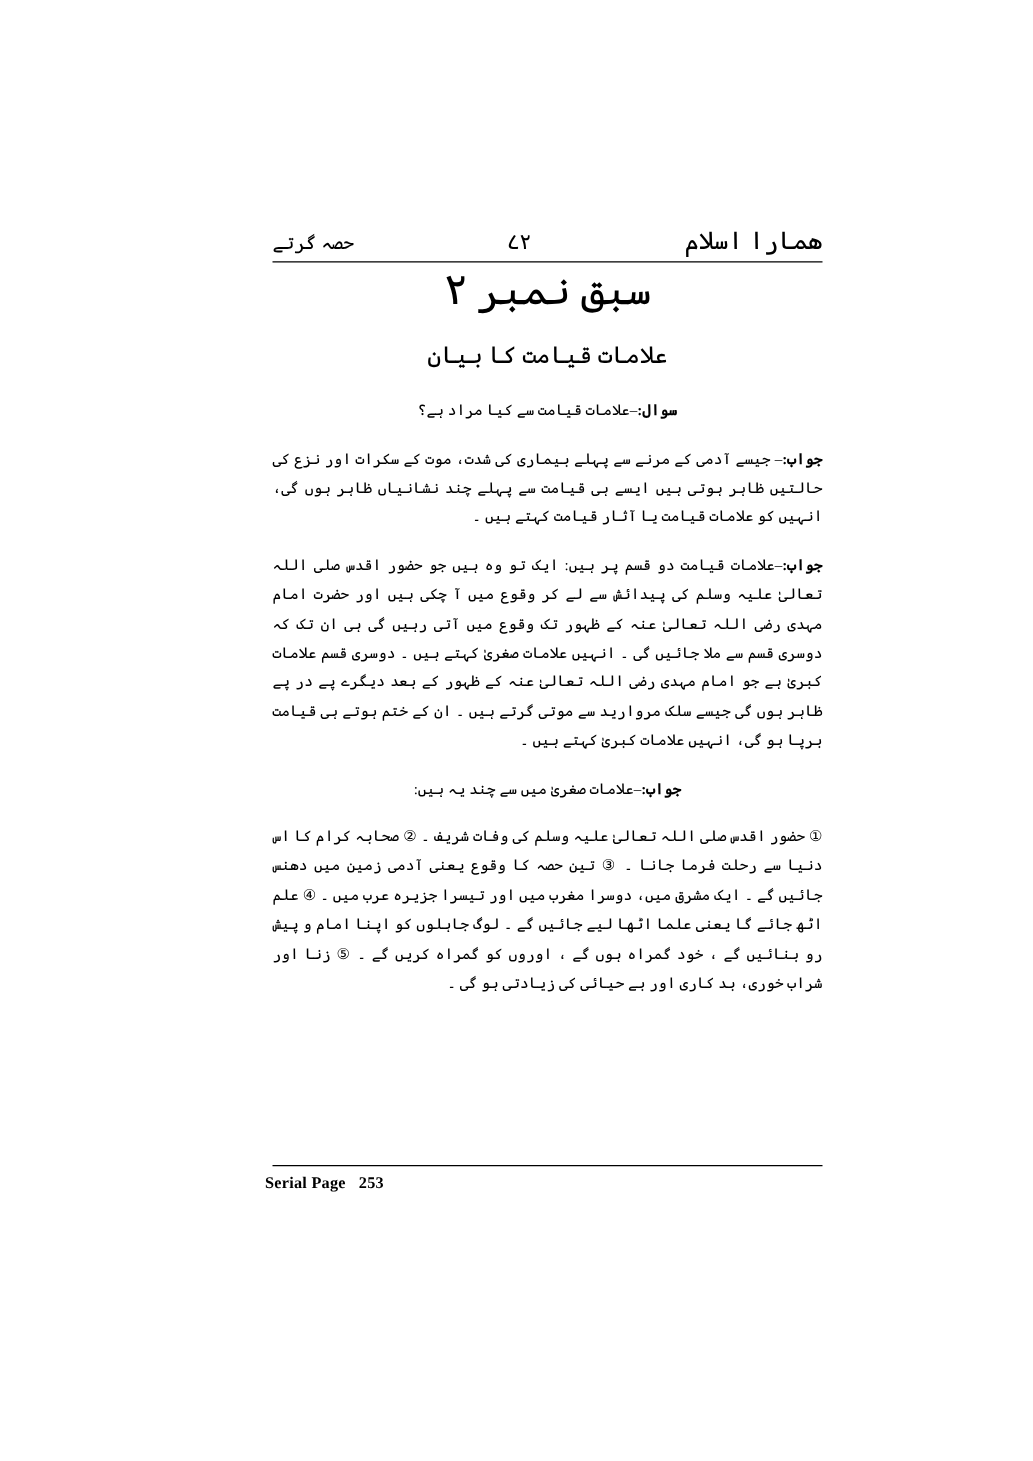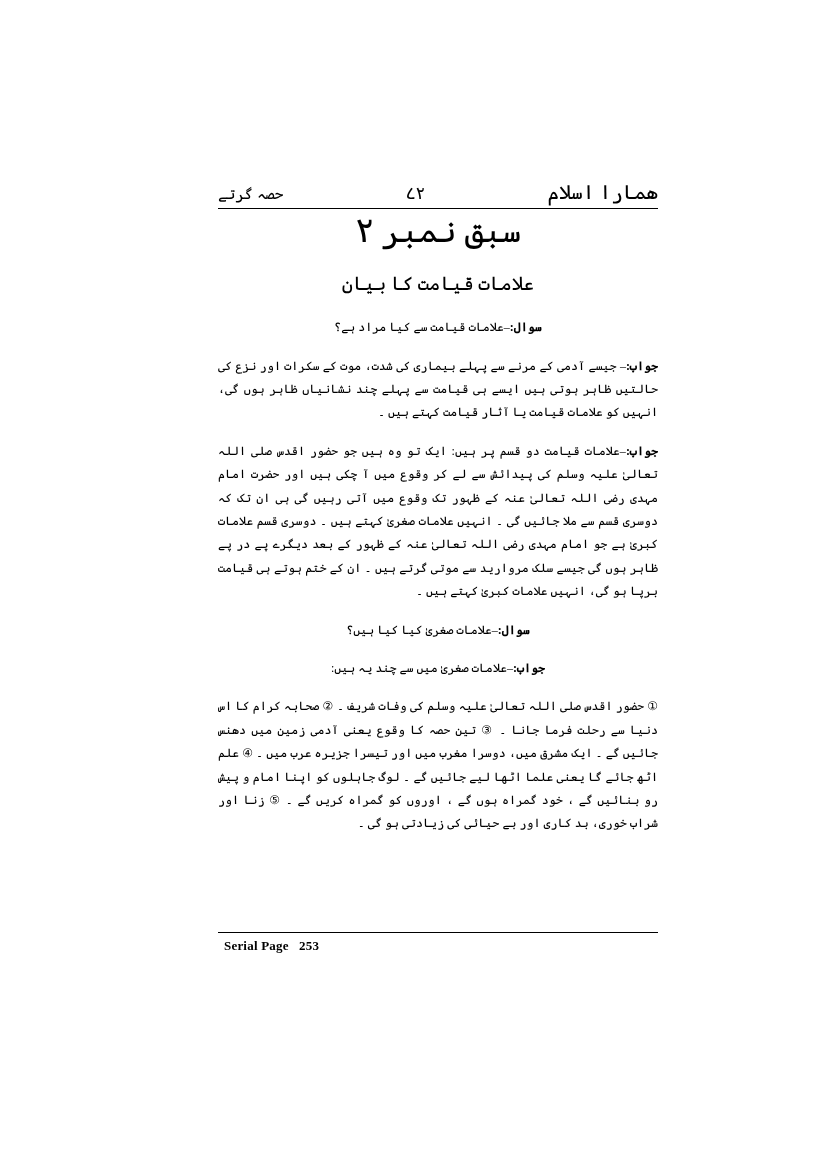--- a/index.html
+++ b/index.html
@@ -85,21 +85,21 @@
   .footer-rule {
     position: absolute;
     top: 932px;
     right: 168px;
     width: 440px;
     border-top: 1.3px solid #000;
   }
   .serial-page {
     position: absolute;
     top: 938px;
-    left: 224px;
+    left: 212px;
     direction: ltr;
     text-align: left;
     font-family: "Liberation Serif", serif;
     font-size: 13px;
     font-weight: bold;
     letter-spacing: 0.2px;
   }
 </style>
 </head>
 <body>
@@ -123,23 +123,20 @@
 
     <p class="para">
       <span class="lbl">جواب:</span><span>– جیسے آدمی کے مرنے سے پہلے بیماری کی شدت، موت کے سکرات اور نزع کی حالتیں ظاہر ہوتی ہیں ایسے ہی قیامت سے پہلے چند نشانیاں ظاہر ہوں گی، انہیں کو علامات قیامت یا آثار قیامت کہتے ہیں ۔</span>
     </p>
 
 
     <p class="para">
       <span class="lbl">جواب:</span><span>–علامات قیامت دو قسم پر ہیں: ایک تو وہ ہیں جو حضور اقدس صلی اللہ تعالیٰ علیہ وسلم کی پیدائش سے لے کر وقوع میں آ چکی ہیں اور حضرت امام مہدی رضی اللہ تعالیٰ عنہ کے ظہور تک وقوع میں آتی رہیں گی ہی ان تک کہ دوسری قسم سے ملا جائیں گی ۔ انہیں علامات صغریٰ کہتے ہیں ۔ دوسری قسم علامات کبریٰ ہے جو امام مہدی رضی اللہ تعالیٰ عنہ کے ظہور کے بعد دیگرے پے در پے ظاہر ہوں گی جیسے سلک مروارید سے موتی گرتے ہیں ۔ ان کے ختم ہوتے ہی قیامت برپا ہو گی، انہیں علامات کبریٰ کہتے ہیں ۔</span>
     </p>
 
-    <p class="para qline">
-      <span class="lbl">سوال:</span><span>–علامات صغریٰ کیا کیا ہیں؟</span>
-    </p>
 
     <p class="para qline">
       <span class="lbl">جواب:</span><span>–علامات صغریٰ میں سے چند یہ ہیں:</span>
     </p>
 
     <p class="para">
       <span>① حضور اقدس صلی اللہ تعالیٰ علیہ وسلم کی وفات شریف ۔ ② صحابہ کرام کا اس دنیا سے رحلت فرما جانا ۔ ③ تین حصہ کا وقوع یعنی آدمی زمین میں دھنس جائیں گے ۔ ایک مشرق میں، دوسرا مغرب میں اور تیسرا جزیرہ عرب میں ۔ ④ علم اٹھ جائے گا یعنی علما اٹھا لیے جائیں گے ۔ لوگ جاہلوں کو اپنا امام و پیش رو بنائیں گے ، خود گمراہ ہوں گے ، اوروں کو گمراہ کریں گے ۔ ⑤ زنا اور شراب خوری، بد کاری اور بے حیائی کی زیادتی ہو گی ۔</span>
     </p>
 
   </div>

